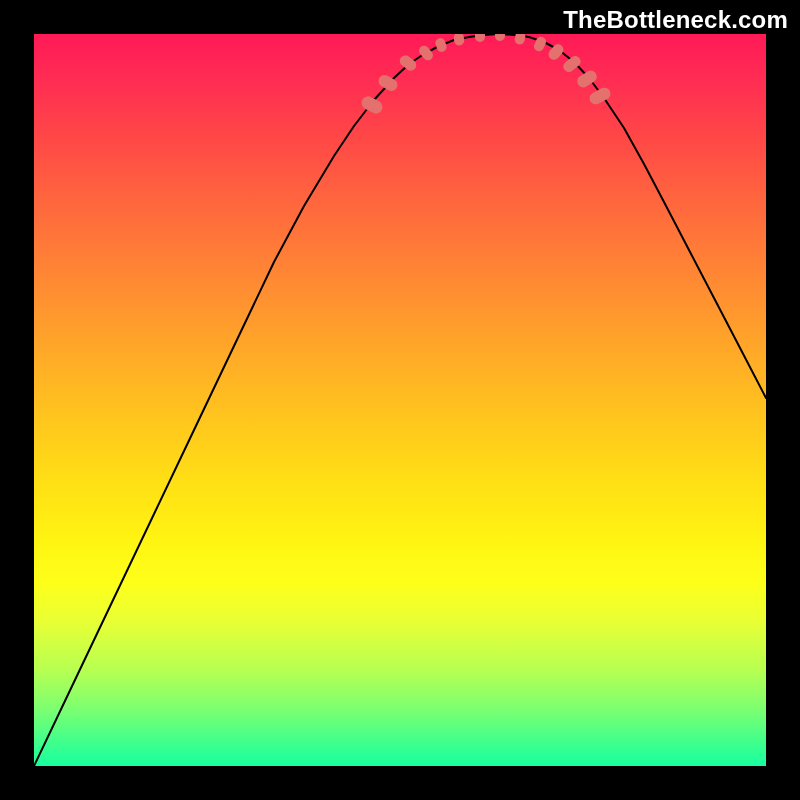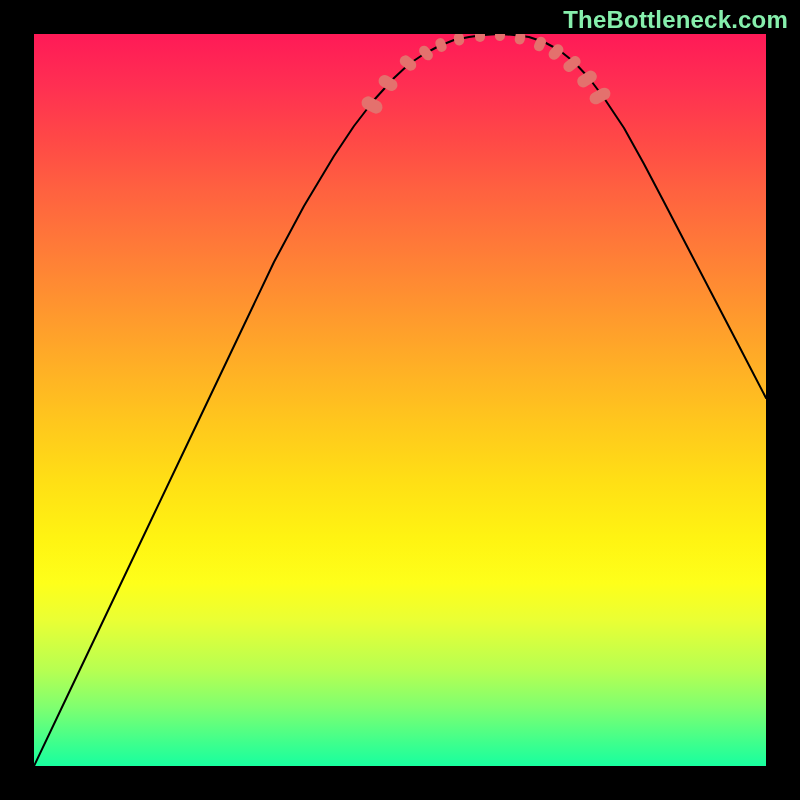--- a/index.html
+++ b/index.html
@@ -10,21 +10,21 @@
     height: 800px;
     background: #000;
   }
   .watermark {
     position: absolute;
     top: 6px;
     right: 12px;
     font-family: Arial, Helvetica, sans-serif;
     font-size: 24px;
     font-weight: 600;
-    color: #86efac;
+    color: #ffffff;
     letter-spacing: 0.2px;
     user-select: none;
   }
   .plot {
     position: absolute;
     left: 34px;
     top: 34px;
     width: 732px;
     height: 732px;
     overflow: hidden;

